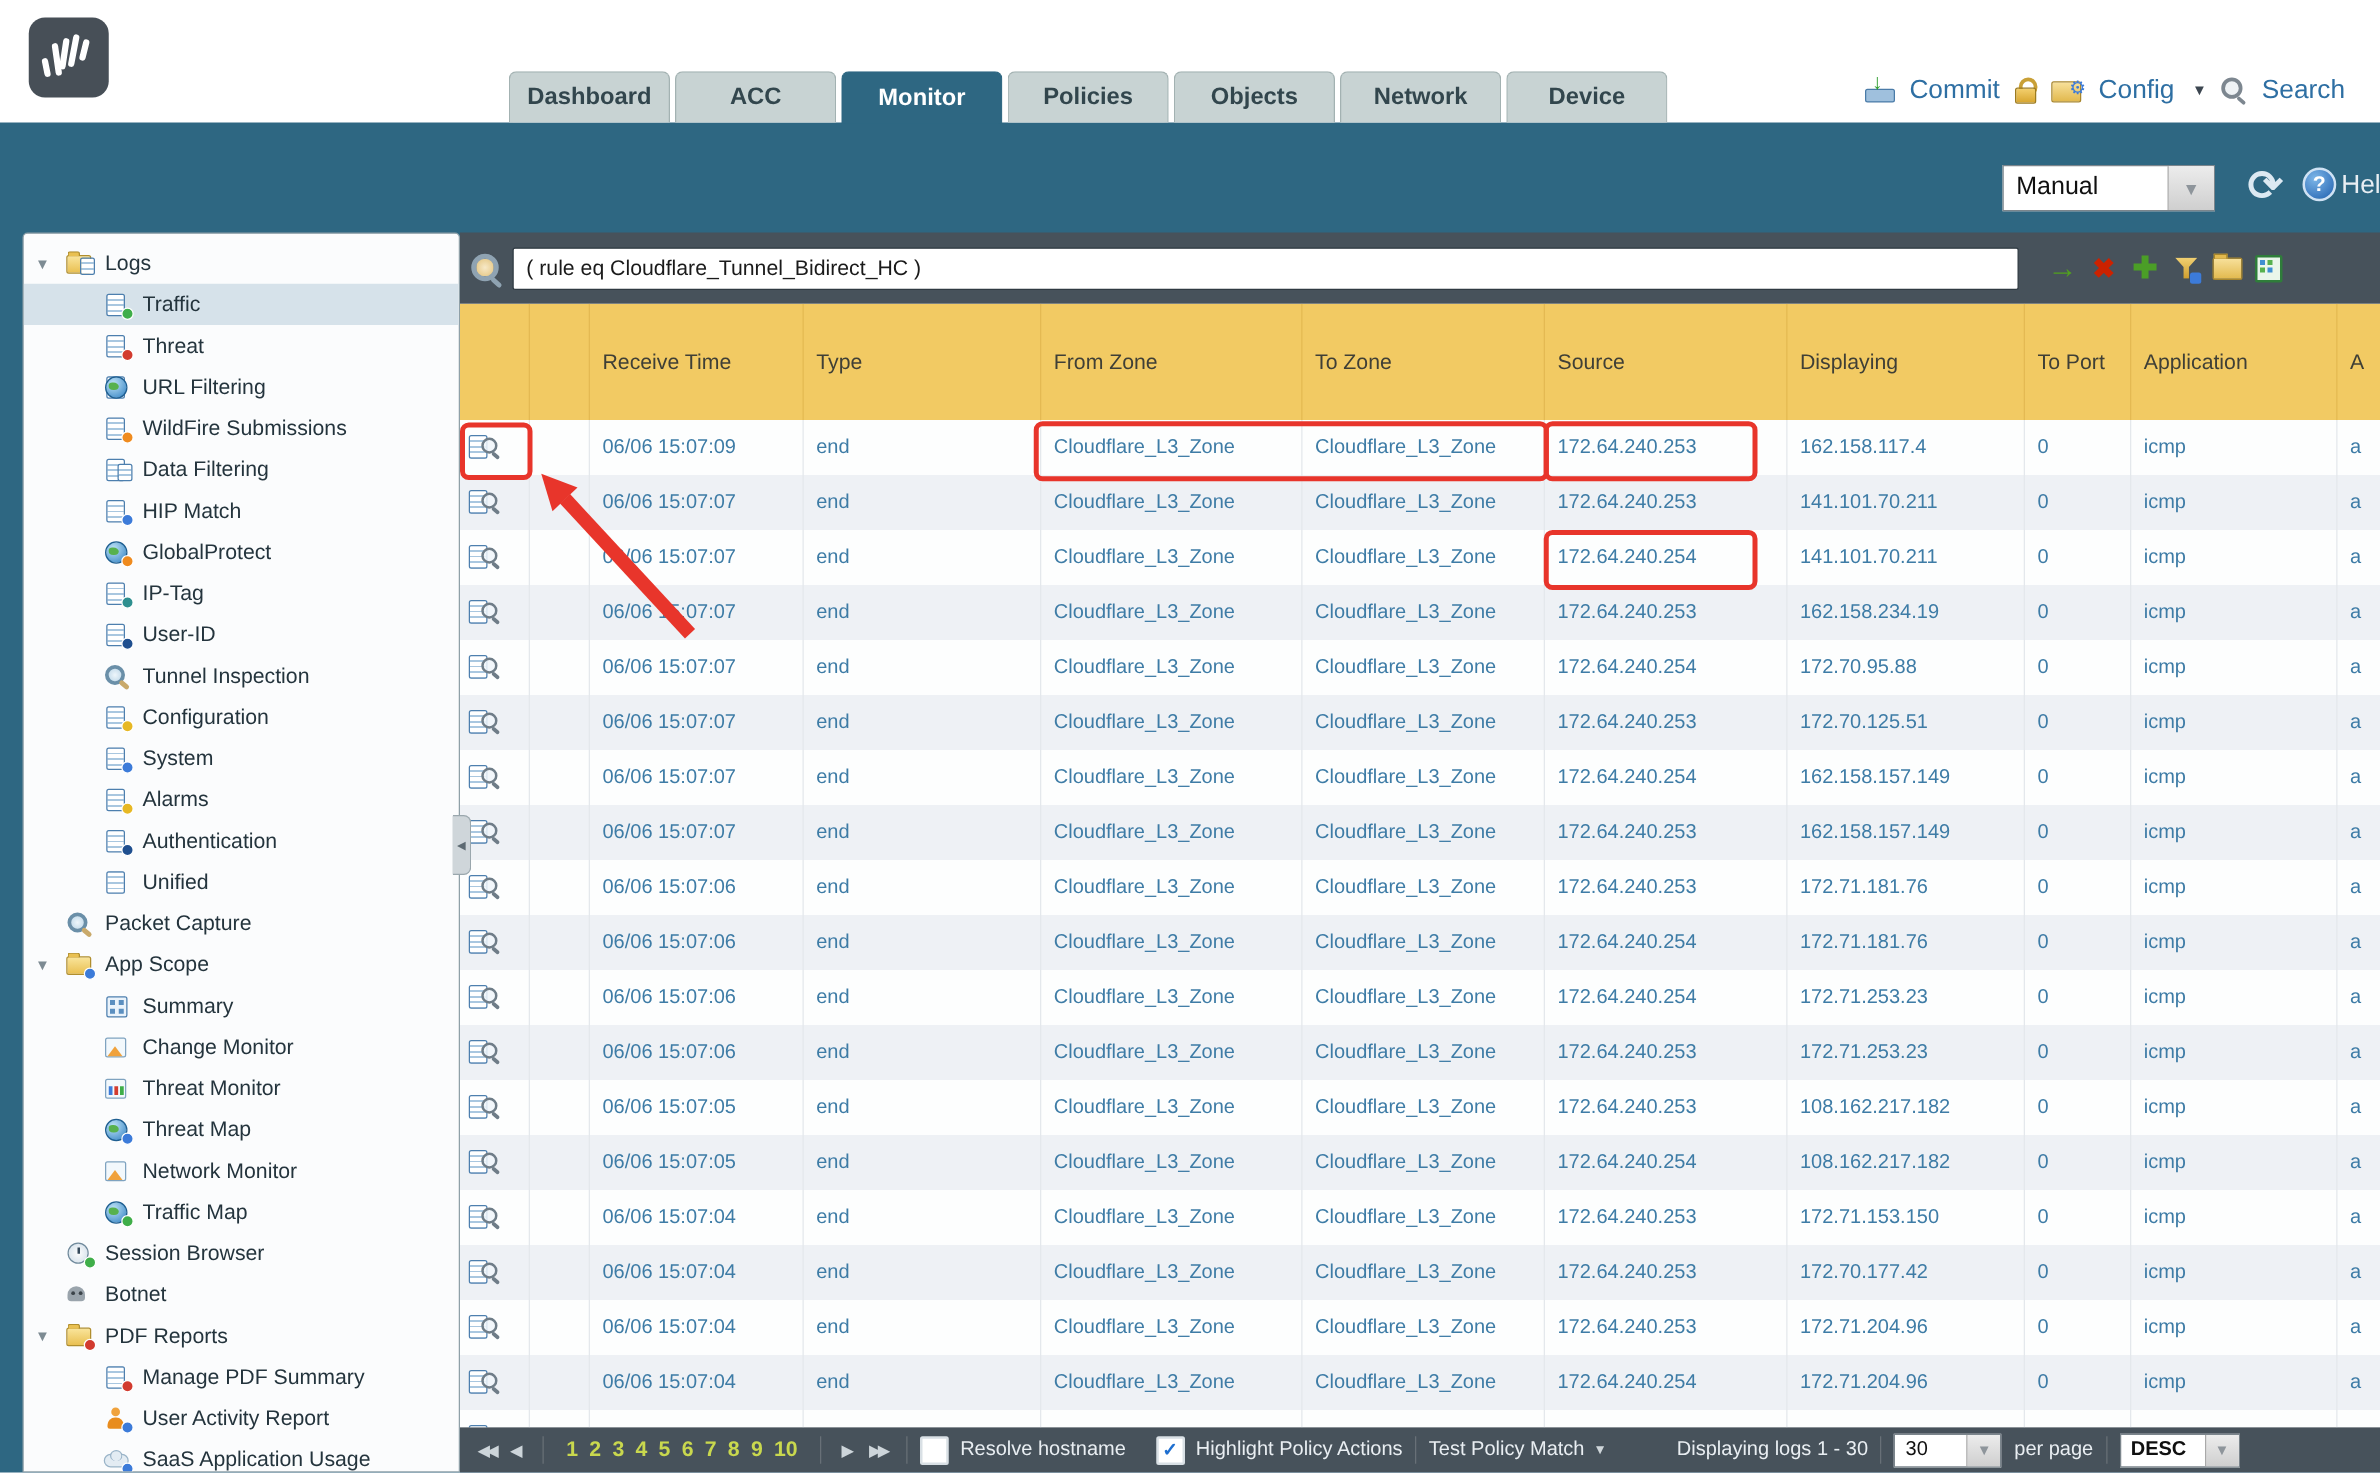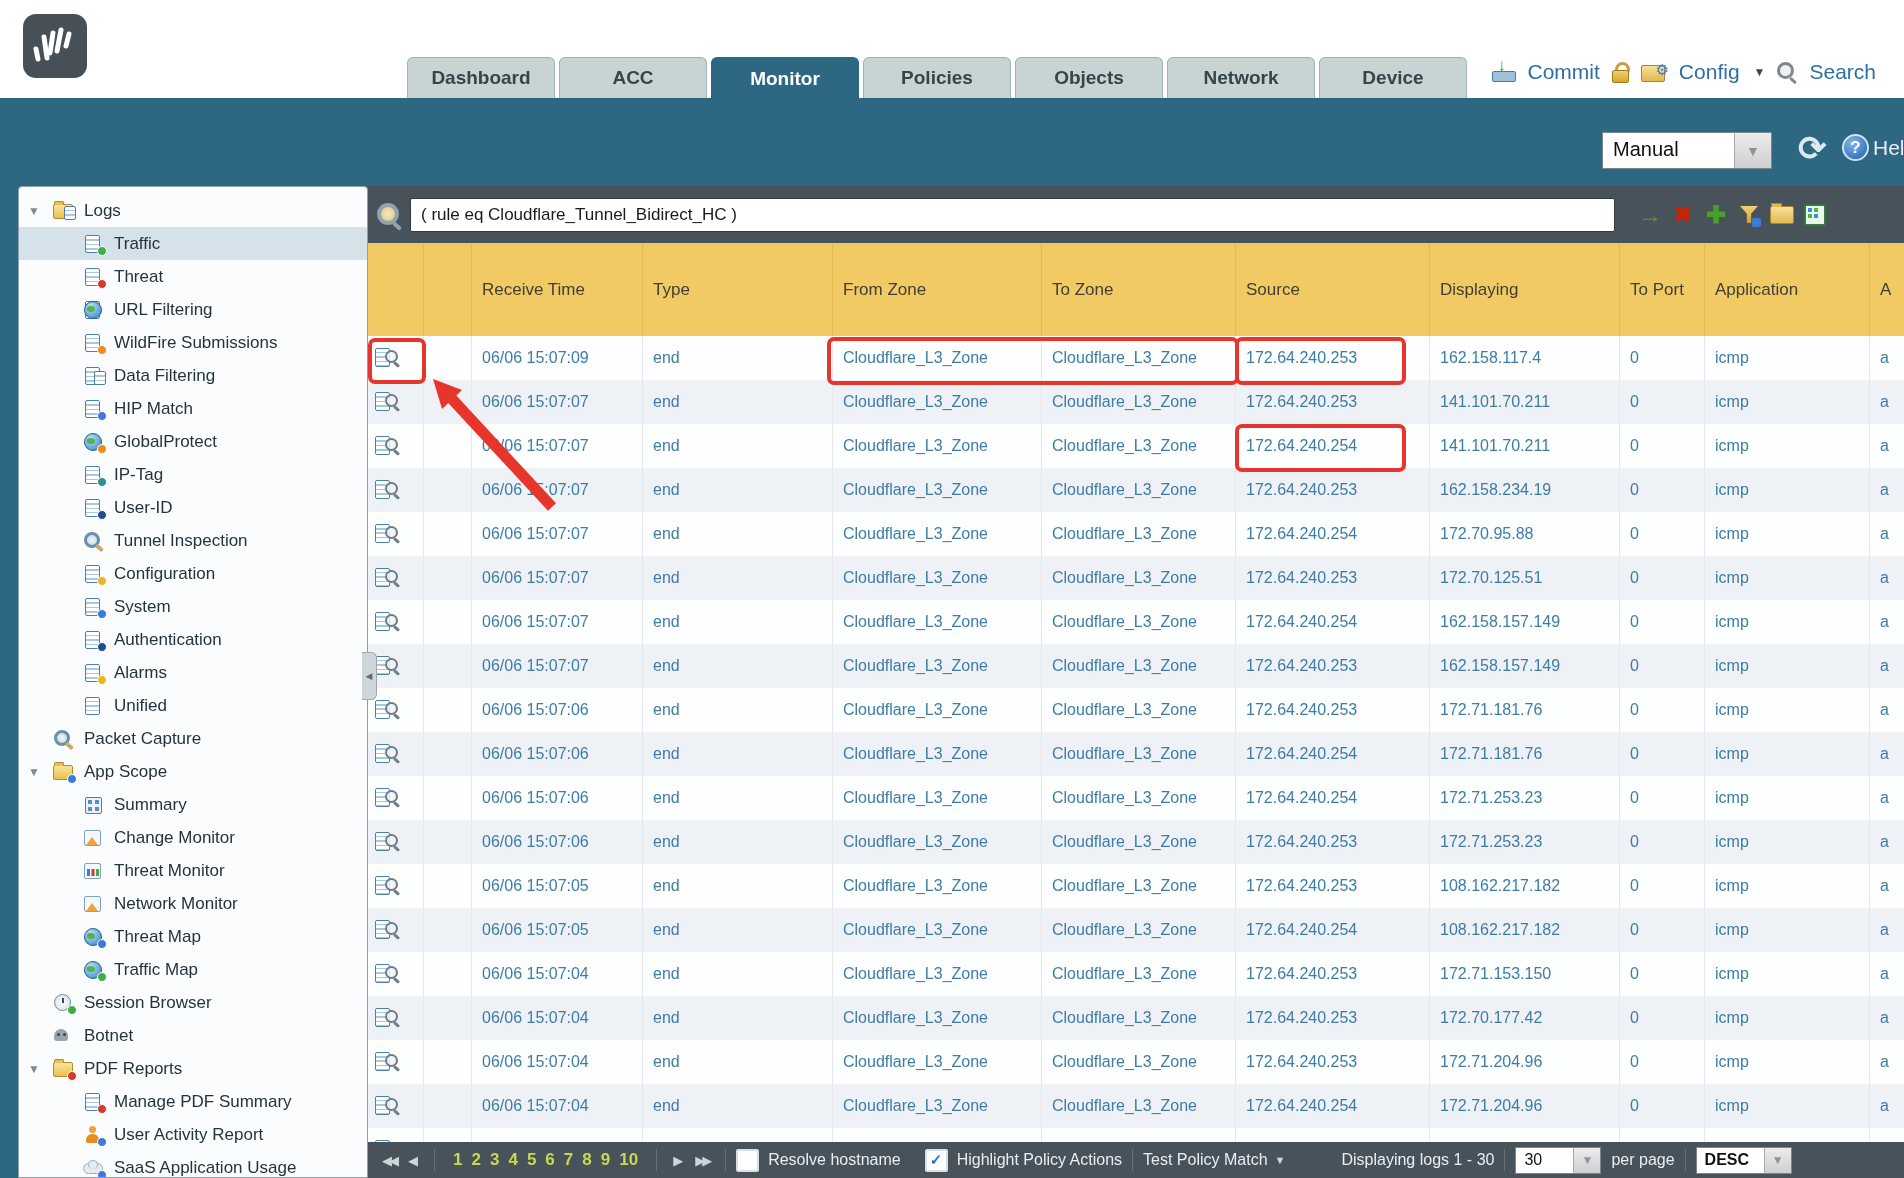--- a/index.html
+++ b/index.html
@@ -7,21 +7,21 @@
        font-family:"Liberation Sans",sans-serif;-webkit-font-smoothing:antialiased;}
 
   
   .white-top{position:absolute;top:0;left:0;right:0;height:98px;background:#ffffff;}
   .logo{position:absolute;left:22px;top:13px;display:flex;align-items:flex-start;gap:10px;}
   .logo-text-wrap{display:flex;flex-direction:column;align-items:flex-end;}
   .logo-word{font-size:46px;font-weight:600;color:#3d454e;letter-spacing:-1px;line-height:52px;}
   .logo-sub{font-size:12px;font-weight:700;color:#5a6168;letter-spacing:3px;margin-top:2px;}
 
   .tabs{position:absolute;left:407px;top:57px;display:flex;gap:4px;}
-  .tab{width:148px;height:41px;background:#c8d3d3;border:1px solid #a3b2b2;border-bottom:none;
+  .tab{width:129px;height:41px;background:#c8d3d3;border:1px solid #a3b2b2;border-bottom:none;
        border-radius:6px 6px 0 0;display:flex;align-items:center;justify-content:center;
        font-size:19px;font-weight:700;color:#32464d;cursor:pointer;box-sizing:border-box;}
   .tab.active{background:#2e6782;border-color:#2e6782;color:#ffffff;height:42px;}
 
   .top-actions{position:absolute;right:28px;top:60px;display:flex;align-items:center;gap:12px;
        font-size:21px;color:#2e6fa3;}
   .top-actions .lbl{cursor:pointer;}
   .caret-dn{font-size:12px;color:#3c4650;margin-left:2px;}
 
   
@@ -314,31 +314,31 @@
     <span class="s-icon">
         <span class="p1 pg"></span>
         <span class="p2 bd b-blue"></span>
       </span>
     <span class="s-label">System</span>
   </div>
     <div class="side-item lvl1">
 
     <span class="s-icon">
         <span class="p1 pg"></span>
+        <span class="p2 bd b-yellow"></span>
+      </span>
+    <span class="s-label">Alarms</span>
+  </div>
+    <div class="side-item lvl1">
+
+    <span class="s-icon">
+        <span class="p1 pg"></span>
         <span class="p2 bd b-navy"></span>
       </span>
     <span class="s-label">Authentication</span>
-  </div>
-    <div class="side-item lvl1">
-
-    <span class="s-icon">
-        <span class="p1 pg"></span>
-        <span class="p2 bd b-yellow"></span>
-      </span>
-    <span class="s-label">Alarms</span>
   </div>
     <div class="side-item lvl1">
 
     <span class="s-icon">
         <span class="p1 pg"></span>
       </span>
     <span class="s-label">Unified</span>
   </div>
     <div class="side-item lvl0">
 
@@ -372,31 +372,31 @@
     <div class="side-item lvl1">
 
     <span class="s-icon">
         <span class="p1 br"></span>
       </span>
     <span class="s-label">Threat Monitor</span>
   </div>
     <div class="side-item lvl1">
 
     <span class="s-icon">
-        <span class="p1 ch"></span>
-      </span>
-    <span class="s-label">Network Monitor</span>
-  </div>
-    <div class="side-item lvl1">
-
-    <span class="s-icon">
         <span class="p1 gl"></span>
         <span class="p2 bd b-blue"></span>
       </span>
     <span class="s-label">Threat Map</span>
+  </div>
+    <div class="side-item lvl1">
+
+    <span class="s-icon">
+        <span class="p1 ch"></span>
+      </span>
+    <span class="s-label">Network Monitor</span>
   </div>
     <div class="side-item lvl1">
 
     <span class="s-icon">
         <span class="p1 gl"></span>
         <span class="p2 bd b-green"></span>
       </span>
     <span class="s-label">Traffic Map</span>
   </div>
     <div class="side-item lvl0">

